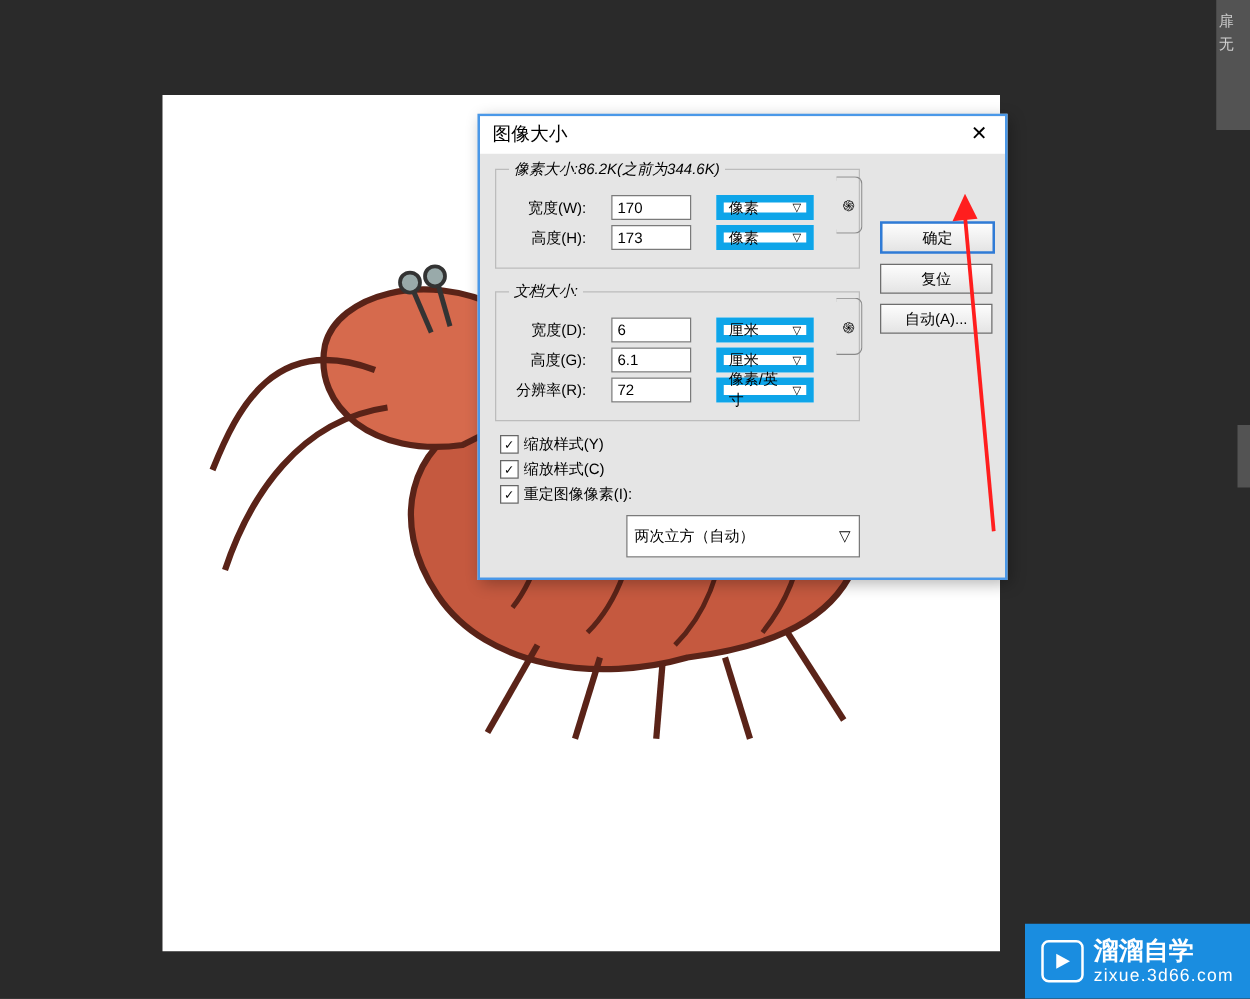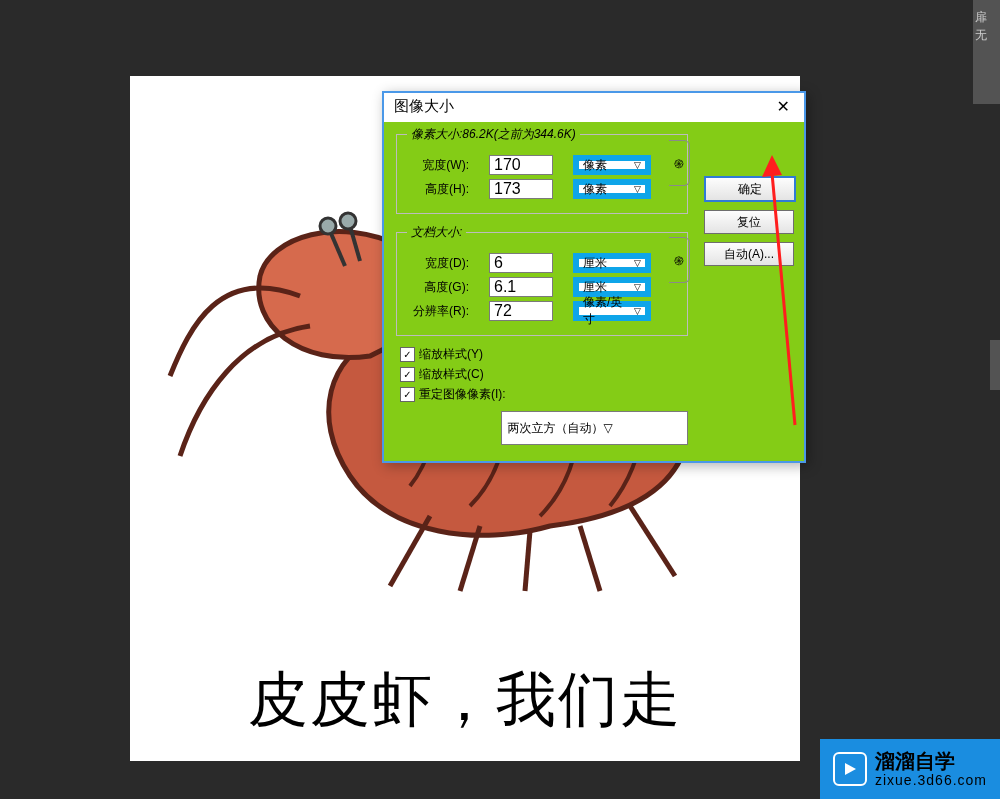--- a/index.html
+++ b/index.html
@@ -5,47 +5,47 @@
   html,body{margin:0;padding:0;width:1000px;height:799px;background:#2a2a2a;font-family:"Microsoft YaHei",Arial,sans-serif;font-size:12px;overflow:hidden;position:relative}
   
   .side-panel{position:absolute;right:0;top:0;width:23px;background:#535353;color:#cfcfcf;font-size:12px;padding:8px 2px 60px;line-height:18px;}
   .side-bottom{position:absolute;right:0;top:340px;width:10px;height:50px;background:#535353;}
   
   .canvas{position:absolute;left:130px;top:76px;width:670px;height:685px;background:#fff;}
   
   .shrimp{position:absolute;left:0;top:0;width:670px;height:520px;}
   .meme-text{position:absolute;left:0;bottom:20px;width:100%;text-align:center;font-size:60px;font-weight:500;letter-spacing:2px;color:#000;}
   
-  .dialog{position:absolute;left:382px;top:91px;width:420px;background:#84cc16;border:2px solid #4a98e8;box-shadow:3px 3px 12px rgba(0,0,0,.3);}
+  .dialog{position:absolute;left:382px;top:91px;width:420px;background:#e5e5e5;border:2px solid #4a98e8;box-shadow:3px 3px 12px rgba(0,0,0,.3);}
   .dlg-title{display:flex;align-items:center;justify-content:space-between;padding:4px 10px 6px;font-size:15px;background:#fff;}
   .dlg-close{font-size:16px;cursor:pointer;padding:0 4px;}
   .dlg-body{padding:4px 8px 16px 8px;position:relative;}
   fieldset{border:1px solid #bcbcbc;margin:0 108px 10px 4px;padding:8px 8px 10px 10px;}
   fieldset.no-margin{margin-right:108px;}
   legend{padding:0 4px;font-size:12px;font-style:italic;}
   .row{display:flex;align-items:center;margin:4px 0;gap:20px;position:relative;}
   .row label{width:62px;text-align:right;}
-  input[type=text]{width:64px;height:20px;border:1px solid #7a7a7a;padding:0 4px;font-size:16px;box-sizing:border-box;}
+  input[type=text]{width:64px;height:20px;border:1px solid #7a7a7a;padding:0 4px;font-size:12px;box-sizing:border-box;}
   .sel{display:inline-flex;align-items:center;width:78px;height:20px;border:6px solid #0ea5e9;background:#fff;padding:0 4px;box-sizing:border-box;justify-content:space-between;cursor:pointer;}
   .sel .chev{font-size:9px;}
   .link-bracket{position:absolute;right:114px;top:18px;width:20px;height:44px;border:1px solid #8a8a8a;border-left:none;border-radius:0 6px 6px 0;display:flex;align-items:center;justify-content:center;}
   .link-bracket .chain{font-size:12px;}
   .link-bracket2{position:absolute;right:114px;top:115px;width:20px;height:44px;border:1px solid #8a8a8a;border-left:none;border-radius:0 6px 6px 0;display:flex;align-items:center;justify-content:center;}
   .chk-row{display:flex;align-items:center;margin:3px 0 3px 8px;gap:4px;}
   .chk{width:13px;height:13px;border:1px solid #666;display:inline-flex;align-items:center;justify-content:center;font-size:10px;background:#fff;cursor:pointer;}
-  .resample-sel{margin:8px auto 0;width:187px;height:22px;border:1px solid #7a7a7a;background:#fff;display:flex;align-items:center;justify-content:flex-start;padding:16px 6px;box-sizing:border-box;cursor:pointer;}
+  .resample-sel{margin:8px auto 0;width:187px;height:22px;border:1px solid #7a7a7a;background:#fff;display:flex;align-items:center;justify-content:space-between;padding:16px 6px;box-sizing:border-box;cursor:pointer;}
   .dl-buttons{position:absolute;right:8px;top:6px;display:flex;flex-direction:column;gap:8px;margin-top:48px;}
   .btn{width:88px;height:22px;border:1px solid #6e6e6e;background:linear-gradient(#fdfdfd,#e4e4e4);font-size:12px;display:flex;align-items:center;justify-content:center;cursor:pointer;}
   .btn.primary{border:2px solid #2f7bd6;}
   
   .arrow{position:absolute;left:760px;top:155px;pointer-events:none;}
   .arrow line{stroke:#ff1e1e;stroke-width:3;}
   .arrow polygon{fill:#ff1e1e;}
   
-  .watermark{position:absolute;right:0;bottom:0;width:180px;height:60px;background:#1a8de0;color:#000000;display:flex;align-items:center;justify-content:center;gap:8px;}
+  .watermark{position:absolute;right:0;bottom:0;width:180px;height:60px;background:#1a8de0;color:#ffffff;display:flex;align-items:center;justify-content:center;gap:8px;}
   .watermark .play{width:30px;height:30px;border:2px solid #fff;border-radius:6px;display:flex;align-items:center;justify-content:center;}
   .watermark .txt{display:flex;flex-direction:column;line-height:1;}
   .watermark .txt .big{font-size:20px;font-weight:bold;}
   .watermark .txt .sm{font-size:14px;letter-spacing:1px;margin-top:2px;}
 </style>
 </head>
 <body>
 
 <div class="side-panel">
   <div>扉</div>
@@ -72,21 +72,20 @@
     <path d="M350 450 L 330 515" stroke="#5a2318" stroke-width="5"></path>
     <path d="M400 455 L 395 515" stroke="#5a2318" stroke-width="5"></path>
     <path d="M450 450 L 470 515" stroke="#5a2318" stroke-width="5"></path>
     <path d="M500 430 L 545 500" stroke="#5a2318" stroke-width="5"></path>
 
     <path d="M300 180 C 320 250 320 360 280 410" fill="none" stroke="#5a2318" stroke-width="4"></path>
     <path d="M360 200 C 390 280 390 380 340 430" fill="none" stroke="#5a2318" stroke-width="4"></path>
     <path d="M430 230 C 460 300 460 390 410 440" fill="none" stroke="#5a2318" stroke-width="4"></path>
     <path d="M500 270 C 520 320 520 380 480 430" fill="none" stroke="#5a2318" stroke-width="4"></path>
   </svg>
-  <div class="meme-text">皮皮虾，我们走</div>
 </div>
 
 <div class="dialog">
   <div class="dlg-title">
     <span>图像大小</span>
     <span class="dlg-close">✕</span>
   </div>
   <div class="dlg-body">
     <div class="dl-buttons">
       <div class="btn primary">确定</div>

